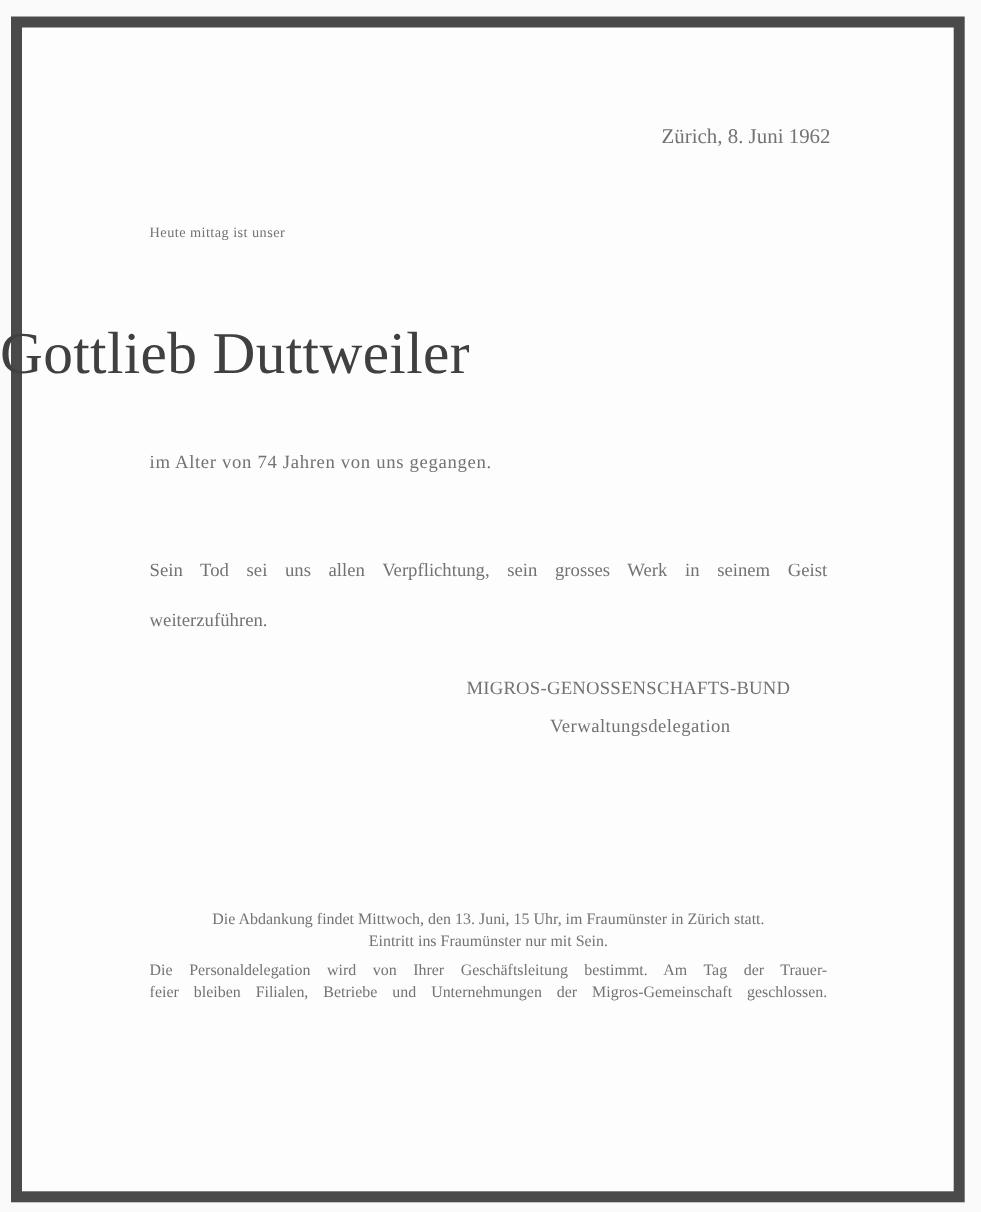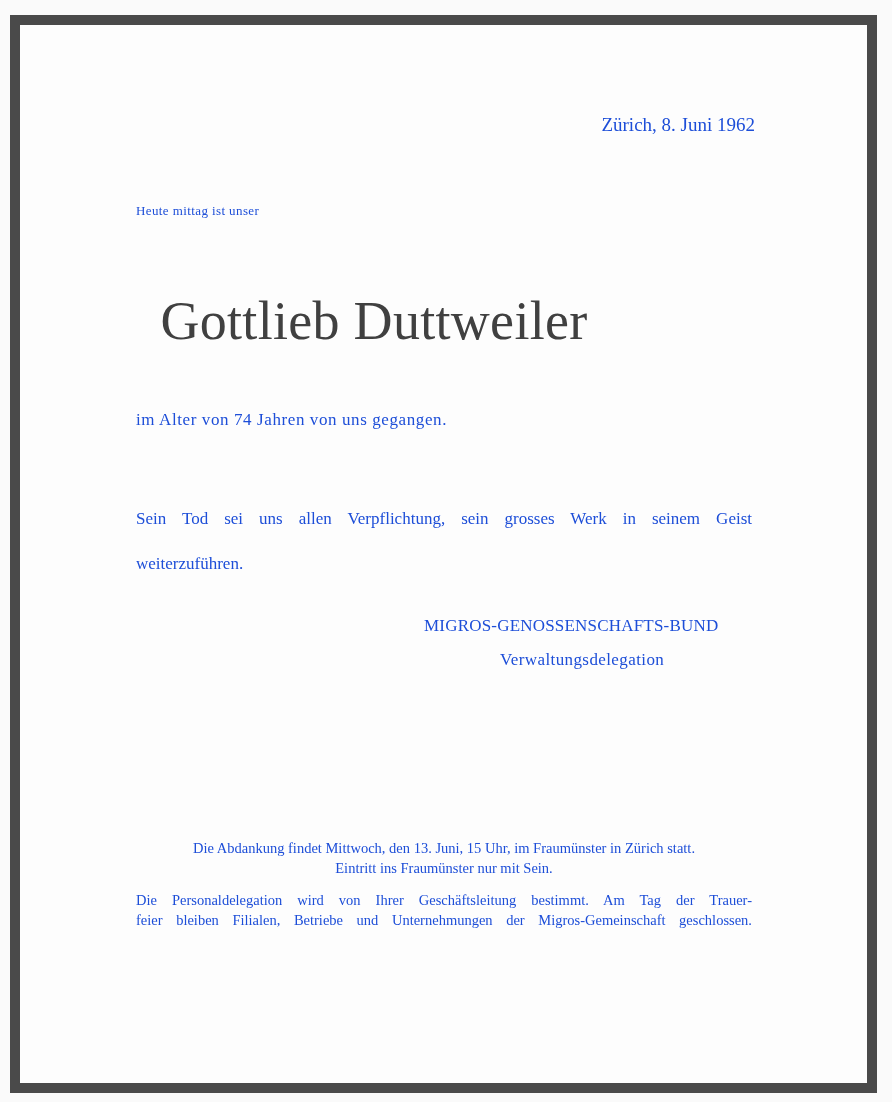--- a/index.html
+++ b/index.html
@@ -4,30 +4,30 @@
 <style>
   html, body { margin:0; padding:0; }
   body {
     width:892px; height:1102px; background:#fafafa; position:relative; overflow:hidden;
     font-family: "DejaVu Serif", "Liberation Serif", serif; color:#3a3a3a;
   }
   .frame {
     position:absolute; left:10px; top:15px; width:847px; height:1058px;
     border:10px solid #4a4a4a; background:#fdfdfd;
   }
-  .t { position:absolute; font-family:"Liberation Serif", serif; color:#1d4ed8; white-space:nowrap; }
+  .t { position:absolute; font-family:"Liberation Serif", serif; color:#737373; white-space:nowrap; }
   .date { right:137px; top:114px; font-size:19px; }
   .intro { left:136px; top:203px; font-size:13px; letter-spacing:0.4px; }
-  .name { left:0; width:748px; text-align:center; top:290px; font-size:54px; color:#404040; letter-spacing:0.3px; }
+  .name { left:0; width:748px; text-align:left; top:290px; font-size:54px; color:#404040; letter-spacing:0.3px; }
   .age { left:136px; top:410px; font-size:17px; letter-spacing:0.6px; }
   .p1 { left:136px; top:496px; width:616px; font-size:17px; line-height:45px; white-space:normal; text-align:justify; text-align-last:left; word-spacing:5px; }
   .org { left:424px; top:616px; font-size:17px; letter-spacing:0.2px; }
   .dept { left:500px; top:650px; font-size:17px; letter-spacing:0.4px; }
   .notes { left:136px; top:826px; width:616px; font-size:14.5px; line-height:20px; white-space:normal; }
-  .notes p { margin:12px 0 6px 0; }
+  .notes p { margin:0 0 6px 0; }
   .center { text-align:center; }
   .just { text-align:justify; text-align-last:justify; }
 </style>
 </head>
 <body>
 
 <div class="frame"></div>
 
 <div class="t date">Zürich, 8. Juni 1962</div>
 <div class="t intro">Heute mittag ist unser</div>

